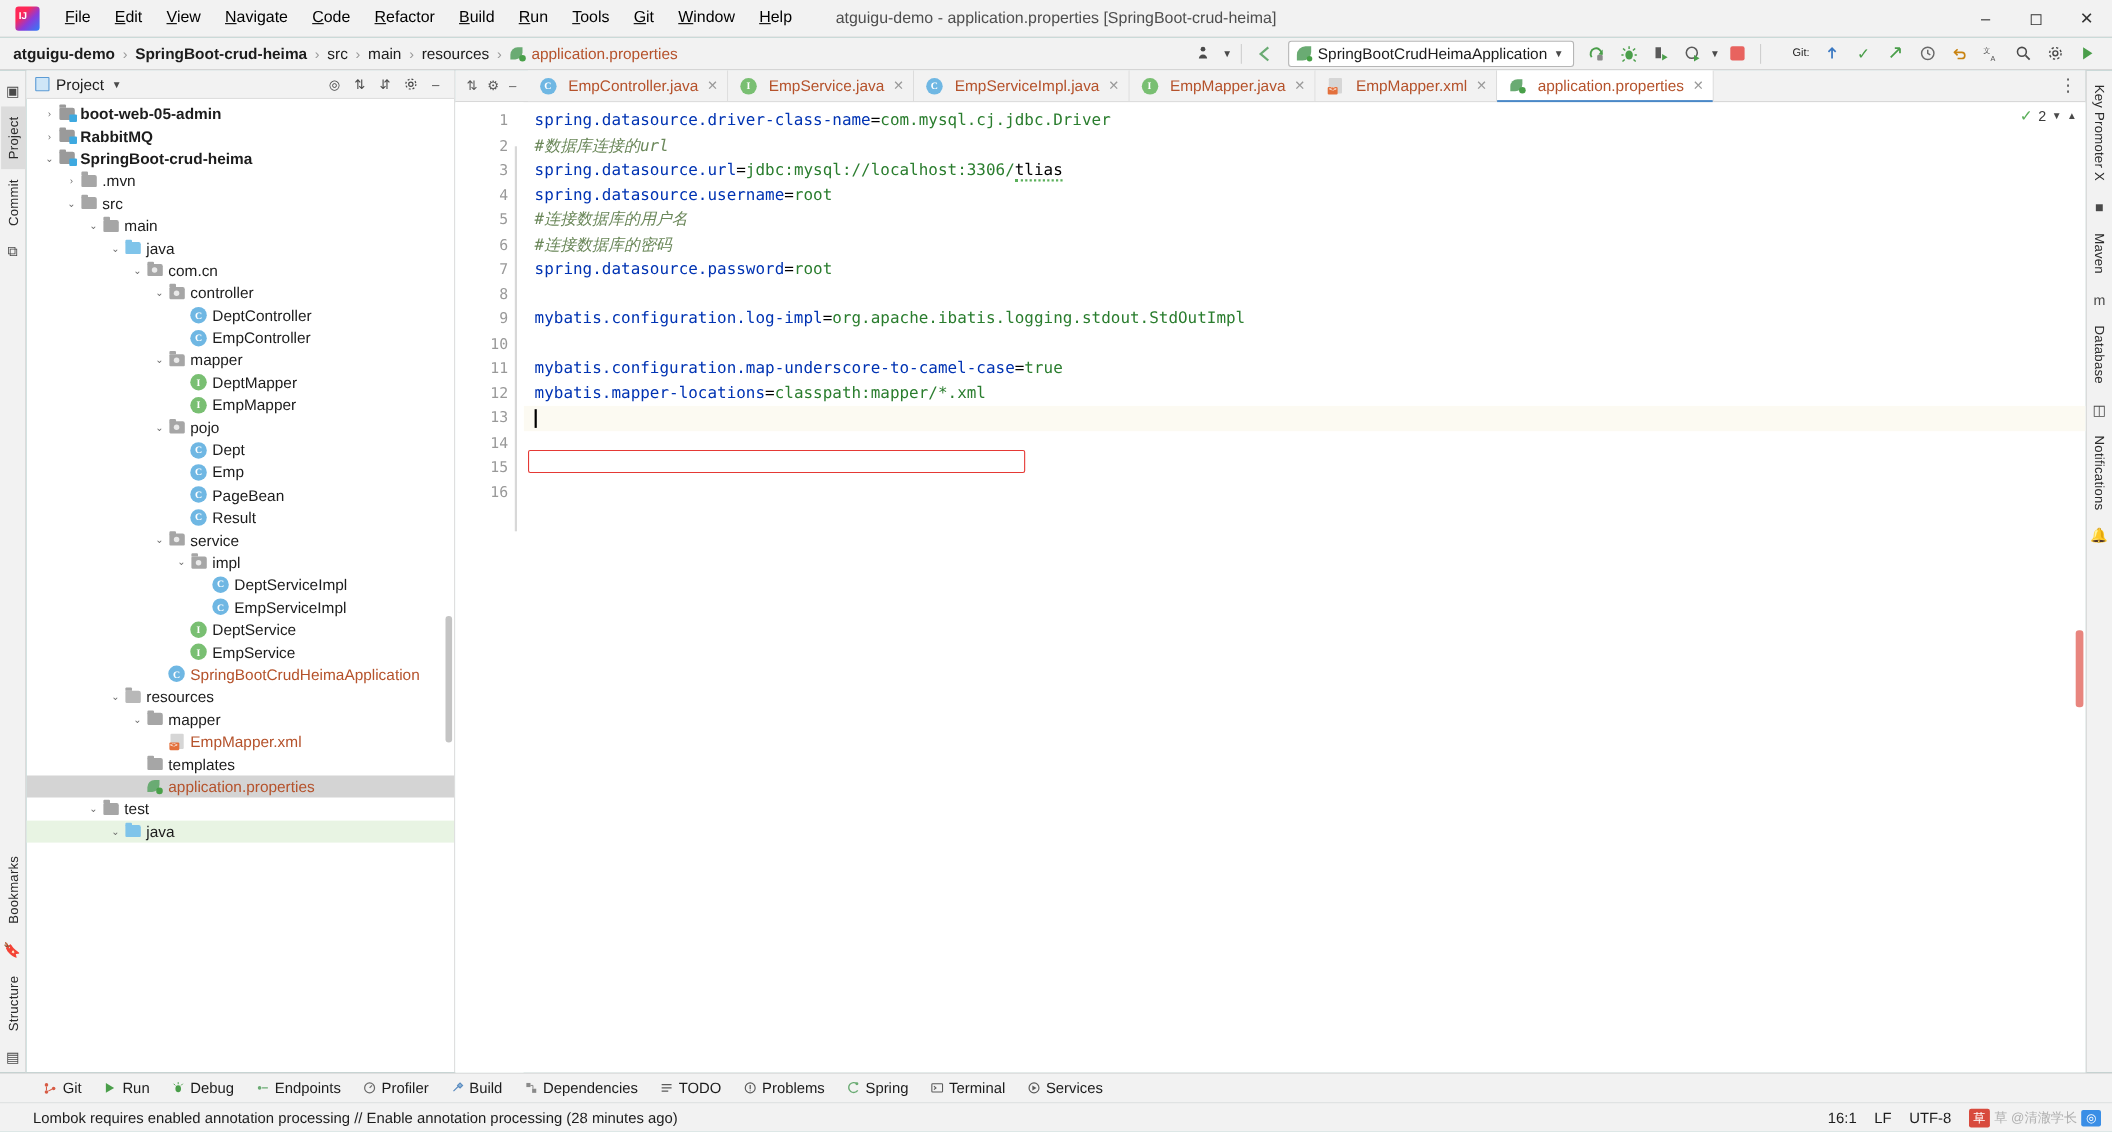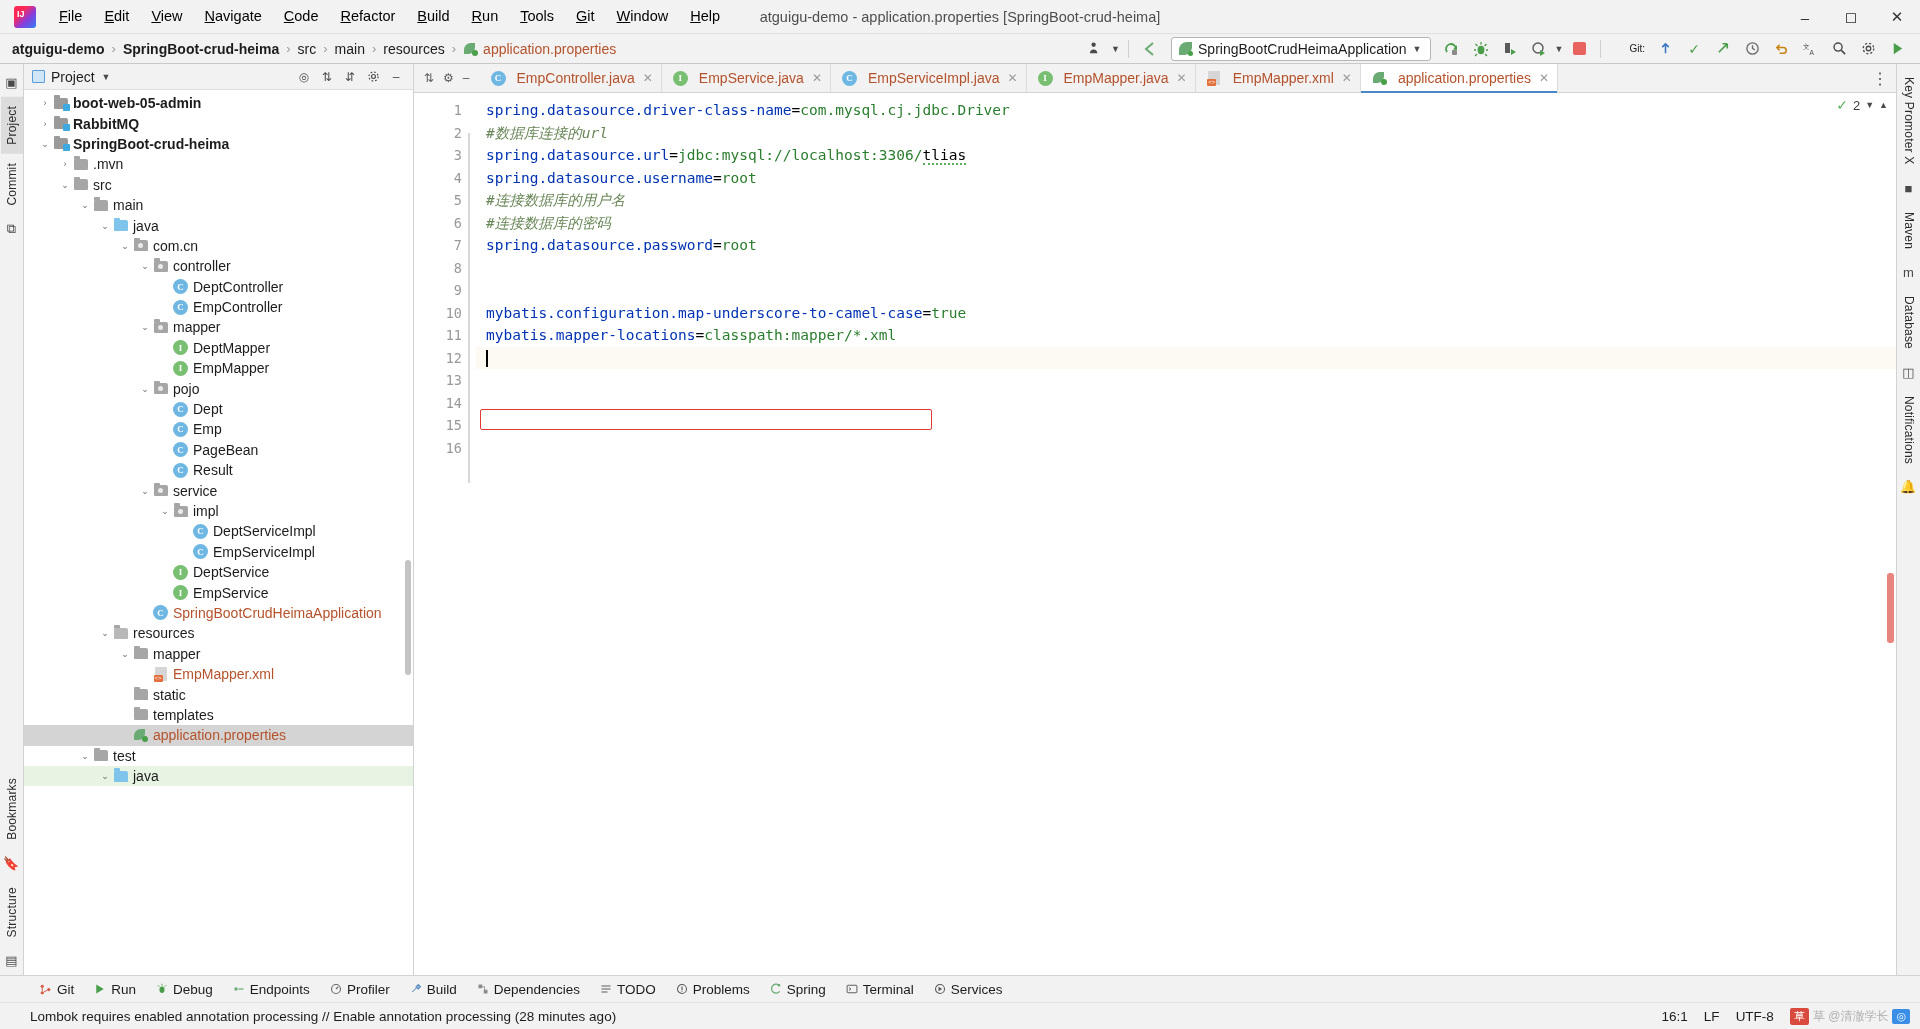--- a/index.html
+++ b/index.html
@@ -264,21 +264,21 @@
       </div>
     <div class="win-title">atguigu-demo - application.properties [SpringBoot-crud-heima]</div>
     <div class="win-ctrls">
       <div class="win-btn">–</div>
       <div class="win-btn">◻</div>
       <div class="win-btn close">✕</div>
     </div>
   </div>
 
   <div class="navbar">
-    <div style="display:flex;align-items:center" id="crumbs">
+    <div style="display:flex;align-items:flex-end" id="crumbs">
         <span class="crumb bold">atguigu-demo</span>
         <span class="crumb-sep">›</span>
         <span class="crumb bold">SpringBoot-crud-heima</span>
         <span class="crumb-sep">›</span>
         <span class="crumb">src</span>
         <span class="crumb-sep">›</span>
         <span class="crumb">main</span>
         <span class="crumb-sep">›</span>
         <span class="crumb">resources</span>
         <span class="crumb-sep">›</span>
@@ -637,27 +637,20 @@
               <span class="fldr"></span>
             </span>
             <span class="tlabel">mapper</span>
           </div>
           <div class="trow" style="padding-left: 114px;">
             <span class="arrow none">›</span>
             <span class="ico">
               <span class="xmlico"></span>
             </span>
             <span class="tlabel orange">EmpMapper.xml</span>
-          </div>
-          <div class="trow" style="padding-left: 94px;">
-            <span class="arrow none">›</span>
-            <span class="ico">
-              <span class="fldr"></span>
-            </span>
-            <span class="tlabel">static</span>
           </div>
           <div class="trow" style="padding-left: 94px;">
             <span class="arrow none">›</span>
             <span class="ico">
               <span class="fldr"></span>
             </span>
             <span class="tlabel">templates</span>
           </div>
           <div class="trow sel" style="padding-left: 94px;">
             <span class="arrow none">›</span>
@@ -764,20 +757,21 @@
           </div>
         <div class="code" id="code">
             <div class="cline"><span class="key">spring.datasource.driver-class-name</span><span class="eq">=</span><span class="val">com.mysql.cj.jdbc.Driver</span></div>
             <div class="cline"><span class="cmt">#数据库连接的url</span></div>
             <div class="cline"><span class="key">spring.datasource.url</span><span class="eq">=</span><span class="val">jdbc:mysql://localhost:3306/</span><span class="squig">tlias</span></div>
             <div class="cline"><span class="key">spring.datasource.username</span><span class="eq">=</span><span class="val">root</span></div>
             <div class="cline"><span class="cmt">#连接数据库的用户名</span></div>
             <div class="cline"><span class="cmt">#连接数据库的密码</span></div>
             <div class="cline"><span class="key">spring.datasource.password</span><span class="eq">=</span><span class="val">root</span></div>
             <div class="cline"></div>
+            <div class="cline"><span class="key">mybatis.configuration.log-impl</span><span class="eq">=</span><span class="val">org.apache.ibatis.logging.stdout.StdOutImpl</span></div>
             <div class="cline"></div>
             <div class="cline"><span class="key">mybatis.configuration.map-underscore-to-camel-case</span><span class="eq">=</span><span class="val">true</span></div>
             <div class="redbox" style="left: 4px; top: 316px; width: 452px; height: 21px;"></div>
             <div class="cline"><span class="key">mybatis.mapper-locations</span><span class="eq">=</span><span class="val">classpath:mapper/*.xml</span></div>
             <div class="cline cur"><span class="caret-bar"></span></div>
           </div>
 
         <div class="inspect">
           <span class="chk">✓</span>
           <span>2</span>

